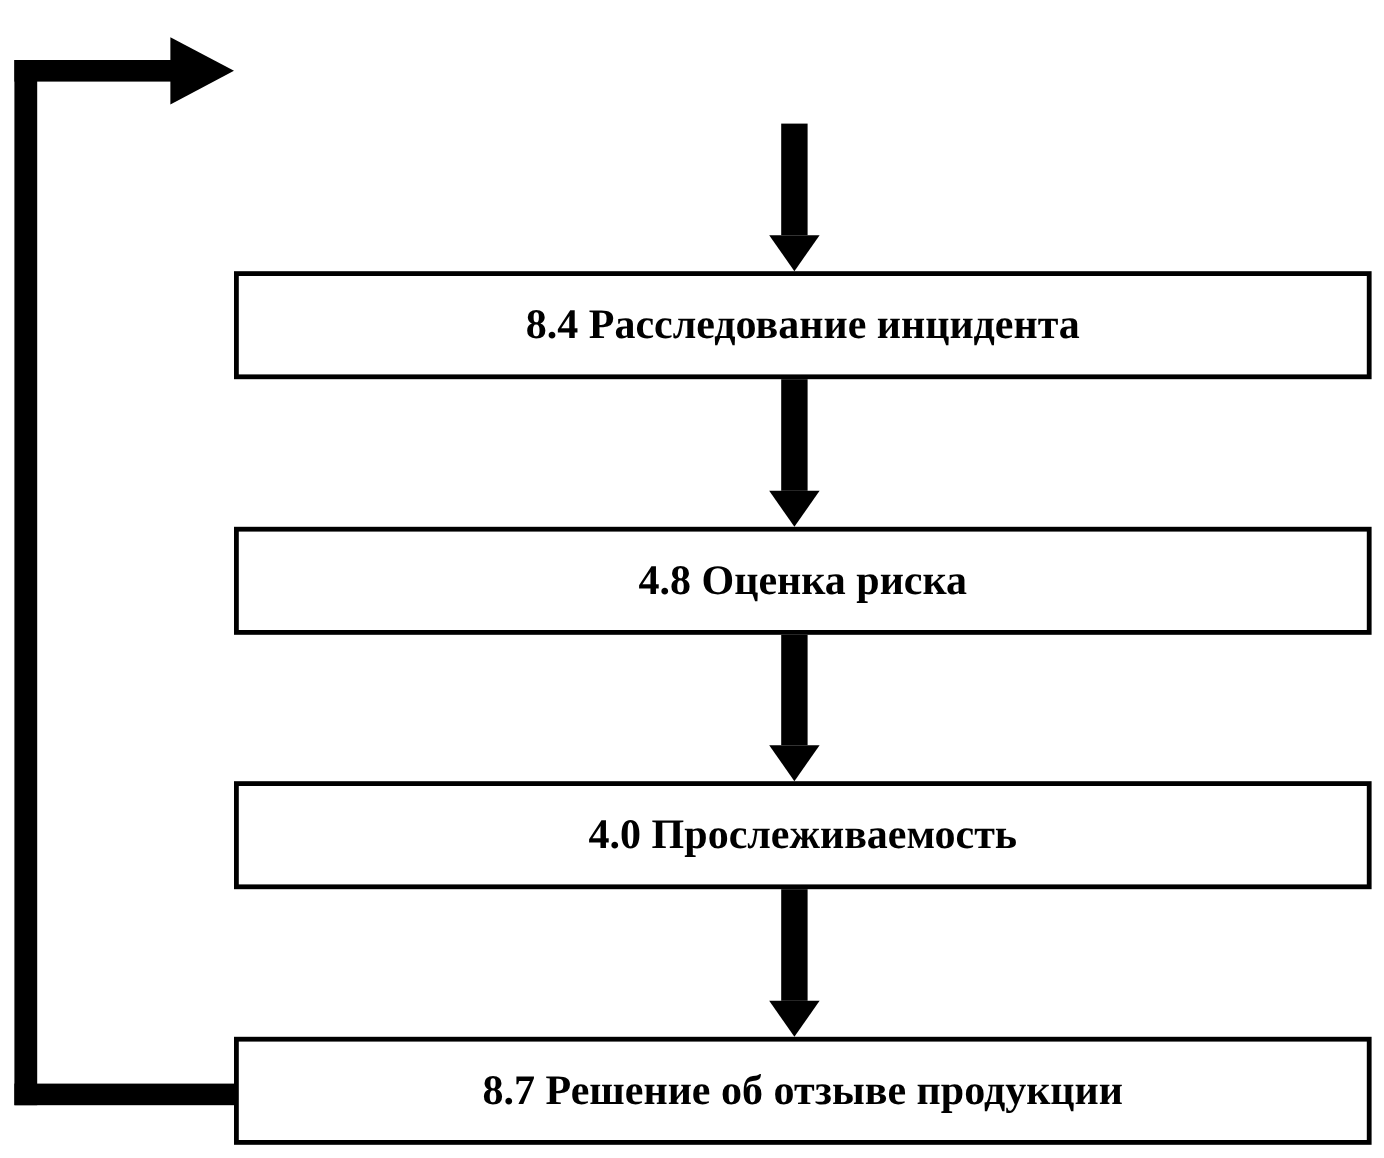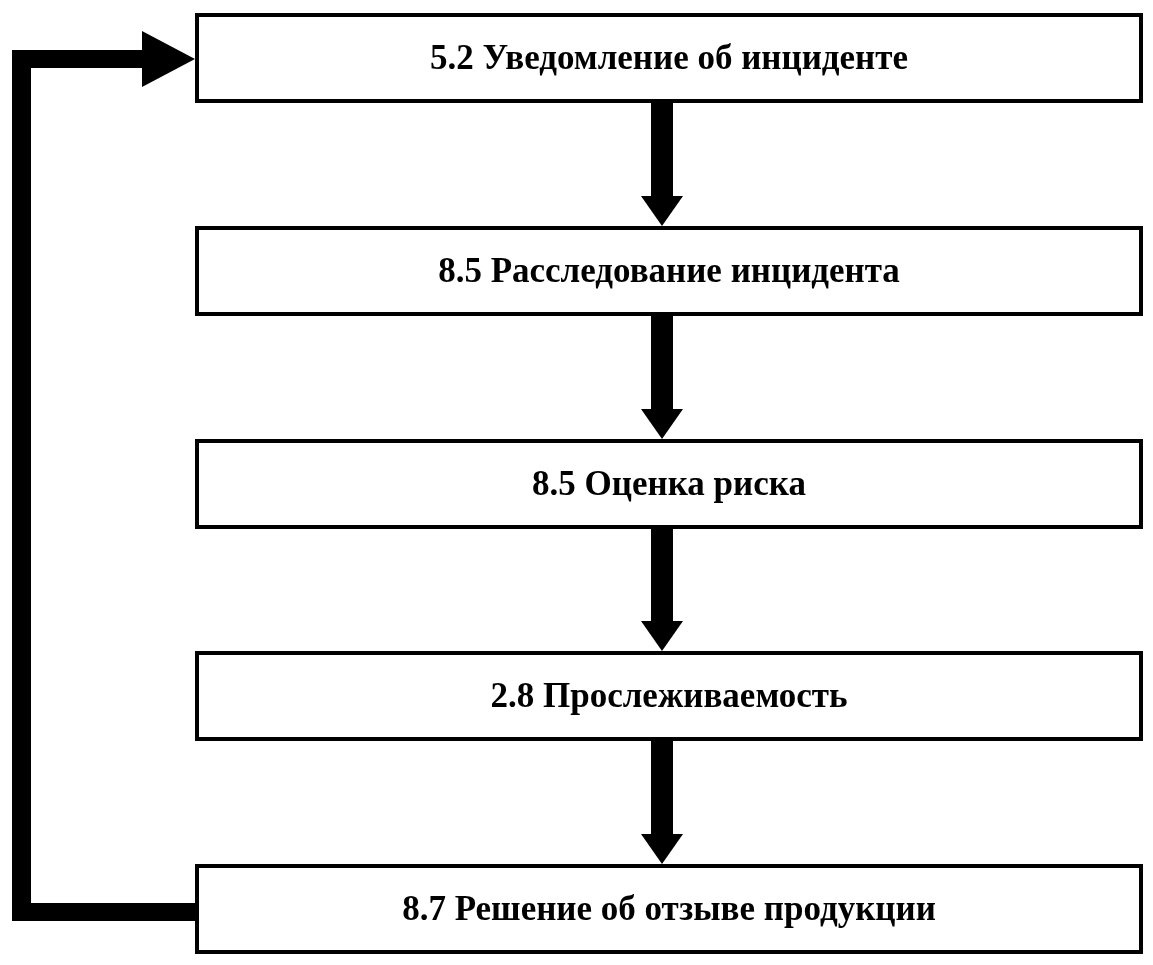--- a/index.html
+++ b/index.html
@@ -85,34 +85,31 @@
     width: 183px;
     height: 18px;
     background: #000000;
   }
 </style>
 </head>
 <body>
 
 <div class="canvas">
 
-  <div class="flow-box" style="top:13px">
-    <span>5.2 Уведомление об инциденте</span>
-  </div>
 
   <div class="flow-box" style="top:226px">
-    <span>8.5 Расследование инцидента</span>
+    <span>8.4 Расследование инцидента</span>
   </div>
 
   <div class="flow-box" style="top:439px">
-    <span>8.5 Оценка риска</span>
+    <span>4.8 Оценка риска</span>
   </div>
 
   <div class="flow-box" style="top:651px">
-    <span>2.8 Прослеживаемость</span>
+    <span>4.0 Прослеживаемость</span>
   </div>
 
   <div class="flow-box" style="top:864px">
     <span>8.7 Решение об отзыве продукции</span>
   </div>
 
   <div class="down-arrow" style="top:103px">
     <div class="shaft" style="height:93px"></div>
     <div class="head"></div>
   </div>

